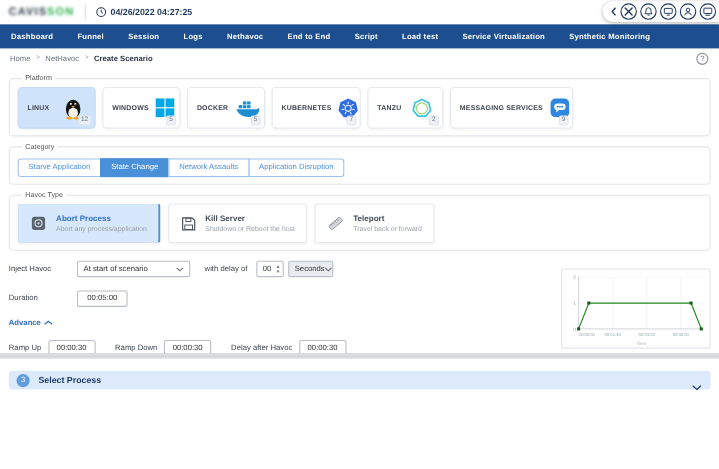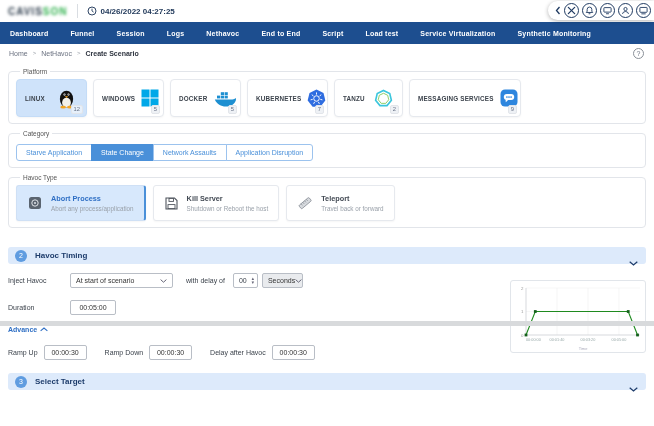--- a/index.html
+++ b/index.html
@@ -322,29 +322,20 @@
           </svg>
           <div>
             <div class="htitle">Teleport</div>
             <div class="hsub">Travel back or forward</div>
           </div>
         </div>
 
       </div>
     </fieldset>
 
-    <div class="section-bar sec2">
-      <span class="badge">2</span>
-      <span class="section-title">Havoc Timing</span>
-      <span class="sec-chev">
-        <svg width="9" height="5" viewBox="0 0 9 5">
-            <polyline points="0.7,0.7 4.5,4 8.3,0.7" fill="none" stroke="#1d3c6b" stroke-width="1.2"></polyline>
-          </svg>
-      </span>
-    </div>
 
     <div class="timing">
 
       <div class="trow r1">
         <span class="tlabel">Inject Havoc</span>
         <span class="sel sel-main">
           <span>At start of scenario</span>
           <svg width="7" height="4" viewBox="0 0 7 4">
             <polyline points="0.6,0.6 3.5,3.2 6.4,0.6" fill="none" stroke="#667" stroke-width="1"></polyline>
           </svg>
@@ -409,21 +400,21 @@
             <rect x="22.893478260869564" y="29.1" width="2.8" height="2.8" fill="#15601c"></rect>
             <rect x="115.82826086956521" y="29.1" width="2.8" height="2.8" fill="#15601c"></rect>
             <rect x="125.12173913043478" y="52.6" width="2.8" height="2.8" fill="#15601c"></rect>
             <text x="72" y="68.5" text-anchor="middle" font-size="4" fill="#aab" font-family="Liberation Sans, sans-serif">Time</text>
           </svg>
       </div>
     </div>
 
     <div class="section-bar">
       <span class="badge">3</span>
-      <span class="section-title">Select Target</span>
+      <span class="section-title">Select Process</span>
       <span class="sec-chev">
         <svg width="9" height="5" viewBox="0 0 9 5">
             <polyline points="0.7,0.7 4.5,4 8.3,0.7" fill="none" stroke="#1d3c6b" stroke-width="1.2"></polyline>
           </svg>
       </span>
     </div>
 
   </main>
 
   <div class="bottom-strip"></div>

